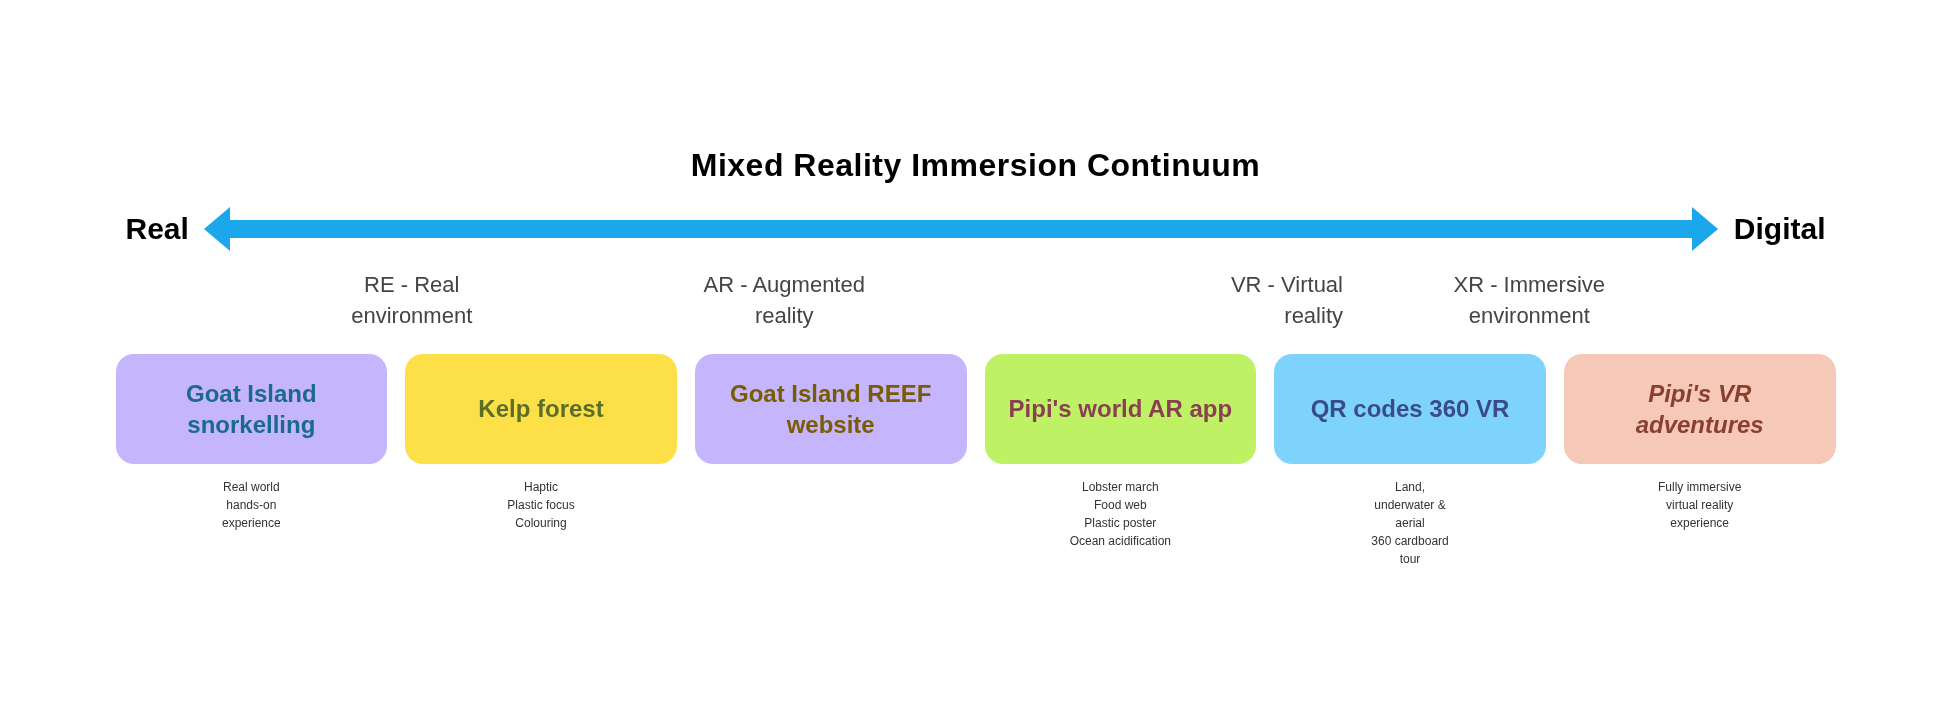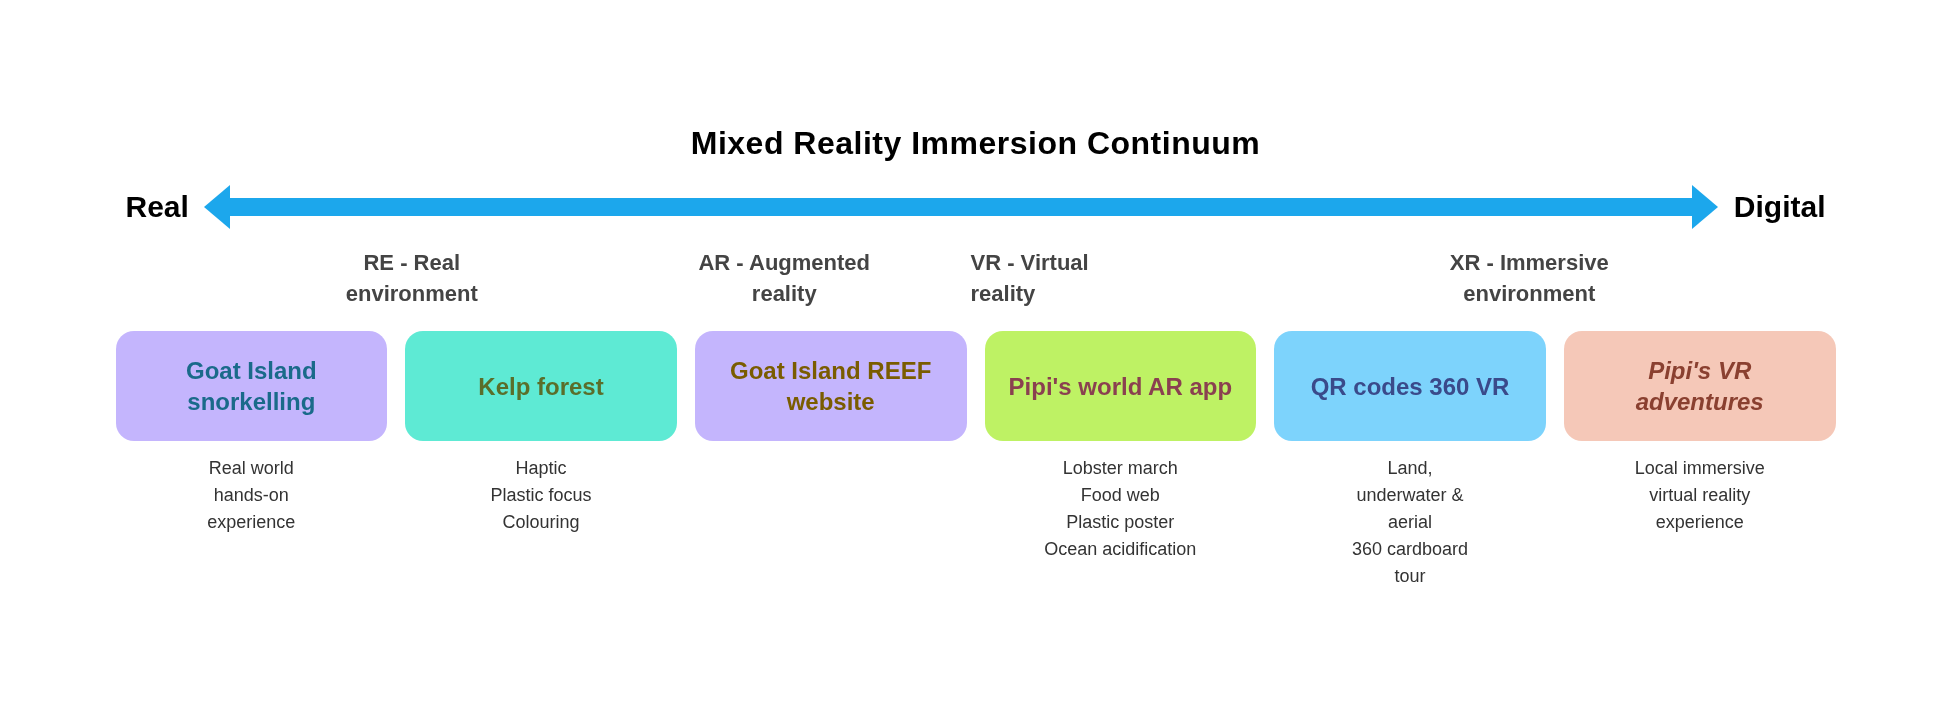--- a/index.html
+++ b/index.html
@@ -77,21 +77,20 @@
       border-top: 22px solid transparent;
       border-bottom: 22px solid transparent;
       border-left: 26px solid #1ca7ec;
     }
     
     .categories-row {
       display: flex;
       justify-content: space-between;
       padding: 0 0px;
       margin-bottom: 22px;
-      font-weight: bold;
     }
     .category-label {
       font-size: 22px;
       color: #444;
       text-align: center;
       line-height: 1.4;
       flex: 1;
     }
     
     .cards-row {
@@ -114,28 +113,28 @@
       font-size: 24px;
       font-weight: 800;
       line-height: 1.3;
       width: 100%;
       min-height: 110px;
       display: flex;
       align-items: center;
       justify-content: center;
     }
     .card-desc {
-      font-size: 18px;
+      font-size: 12px;
       color: #333;
       text-align: center;
       line-height: 1.5;
     }
     
     .card-blue    { background: #c4b5fd; color: #1a6a8a; }
-    .card-green   { background: #5eead4; color: #5a6e2a; }
+    .card-green   { background: #fde047; color: #5a6e2a; }
     .card-yellow  { background: #c4b5fd; color: #7a5c00; }
     .card-pink    { background: #bef264; color: #8a4050; align-items: center; }
     .card-lavender{ background: #7dd3fc; color: #3a4a8a; }
     .card-salmon  { background: #f5c8b8; color: #8a4030; font-style: italic; }
   </style>
 </head>
 <body>
 
 <div class="container">
 
@@ -150,21 +149,21 @@
   </div>
 
   <div class="categories-row">
 
     <div style="min-width:90px;flex:0 0 90px"></div>
 
     <div class="category-label" style="white-space:pre-line;padding-left:20px;text-align:center;">RE - Real
 environment</div>
     <div class="category-label" style="white-space:pre-line;text-align:center;">AR - Augmented
 reality</div>
-    <div class="category-label" style="white-space:pre-line;text-align:left;">VR - Virtual
+    <div class="category-label" style="white-space:pre-line;text-align:right;">VR - Virtual
 reality</div>
     <div class="category-label" style="white-space:pre-line;text-align:center;">XR - Immersive
 environment</div>
 
     <div style="min-width:120px;flex:0 0 120px"></div>
   </div>
 
   <div class="cards-row">
 
     <div class="card-col">
@@ -209,19 +208,19 @@
 underwater &amp;
 aerial
 360 cardboard
 tour</div>
     </div>
 
     <div class="card-col">
       <div class="card card-salmon">
         <span>Pipi's VR adventures</span>
       </div>
-      <div class="card-desc" style="white-space:pre-line;">Local immersive
+      <div class="card-desc" style="white-space:pre-line;">Fully immersive
 virtual reality
 experience</div>
     </div>
 
   </div>
 </div>
 
 </body></html>

